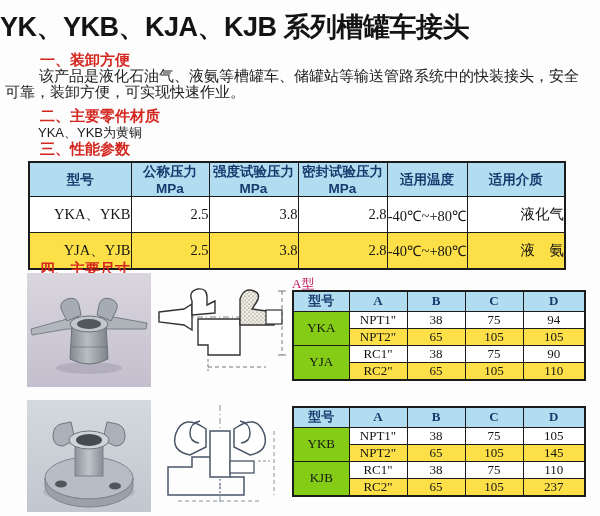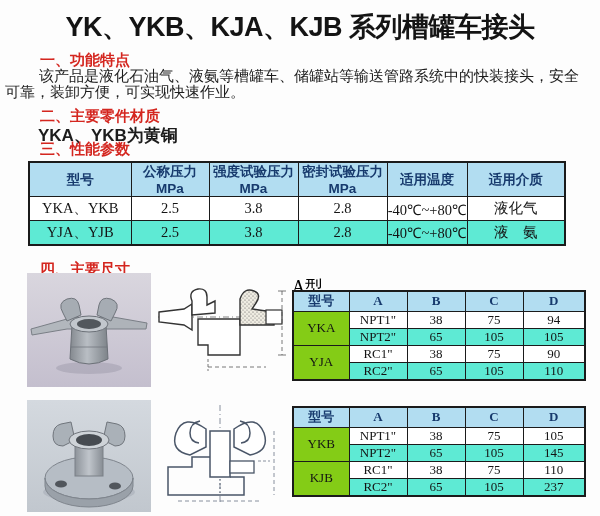--- a/index.html
+++ b/index.html
@@ -5,57 +5,57 @@
   * { box-sizing: border-box; margin: 0; padding: 0; }
   html,body { width:600px; height:516px; }
   body {
     position: relative;
     background:#fdfdfd;
     font-family:"Liberation Sans", sans-serif;
     overflow:hidden;
   }
   .title {
     position:absolute; top:9px; left:0; width:100%;
-    text-align:center; font-size:27px; font-weight:bold;
+    text-align:left; font-size:27px; font-weight:bold;
     color:#141414; letter-spacing:-0.5px;
   }
   .sec-heading {
     position:absolute; left:40px;
     font-size:15px; font-weight:bold; color:#d4261f;
   }
   #sec1-heading { top:51px; }
   #sec2-heading { top:107px; }
   #sec3-heading { top:140px; }
   #sec4-heading { top:260px; }
   .para {
     position:absolute; top:68px; left:5px; width:588px;
     font-size:15px; line-height:16px; text-indent:34px;
     color:#1c1c1c; font-weight:500;
   }
   .materials {
     position:absolute; top:124px; left:38px;
-    font-size:17px; color:#1c1c1c; font-weight:700;
+    font-size:13px; color:#1c1c1c; font-weight:400;
     display:flex; gap:44px;flex-direction:column;
   }
   table { border-collapse:collapse; table-layout:fixed; background:#fff;border-radius:19px; }
   th, td { border:1px solid #1b1b1b; text-align:center; vertical-align:middle; padding:0; }
 
   .perf { position:absolute; left:28px; top:161px; border:2px solid #1b1b1b; }
   .perf thead th {
     height:29px; background:#b2ddf1; color:#173a6d;
     font-size:13.5px; font-weight:600;
   }
   .perf tbody td {
-    height:24px; font-family:"Liberation Serif", serif;
-    font-size:14.5px; color:#141414;
-  }
-  .row-yellow td { background:#5eead4; }
+    height:36px; font-family:"Liberation Serif", serif;
+    font-size:14.5px; color:#141414;text-align:right;
+  }
+  .row-yellow td { background:#fde047; }
 
   .dim-label {
-    position:absolute; left:292px; font-size:18px; color:#000000;
+    position:absolute; left:292px; font-size:13px; color:#be185d;
     font-family:"Liberation Serif", serif;
   }
   #dimA-label { top:275px; }
   #dimB-label { top:409px; }
   .dim { position:absolute; left:292px; border:2px solid #1b1b1b; }
   #dimA { top:290px; }
   #dimB { top:406px; }
   .dim thead th {
     height:20px; background:#b2ddf1; color:#173a6d;
     font-size:13px; font-weight:700; font-family:"Liberation Serif", serif;
@@ -71,21 +71,21 @@
   #drawing-a { left:156px; top:279px; width:133px; height:98px; }
   #photo-b { left:27px; top:400px; width:124px; height:112px; }
   #drawing-b { left:154px; top:403px; width:136px; height:106px; }
   .figure svg { display:block; }
 </style>
 </head>
 <body>
 
 <div class="title">YK、YKB、KJA、KJB 系列槽罐车接头</div>
 
-<div class="sec-heading" id="sec1-heading">一、功能特点</div>
+<div class="sec-heading" id="sec1-heading">一、装卸方便</div>
 <div class="para">该产品是液化石油气、液氨等槽罐车、储罐站等输送管路系统中的快装接头，安全可靠，装卸方便，可实现快速作业。</div>
 
 <div class="sec-heading" id="sec2-heading">二、主要零件材质</div>
 <div class="materials">
   <span>YKA、YKB为黄铜</span>
 </div>
 
 <div class="sec-heading" id="sec3-heading">三、性能参数</div>
 
 <table class="perf">

